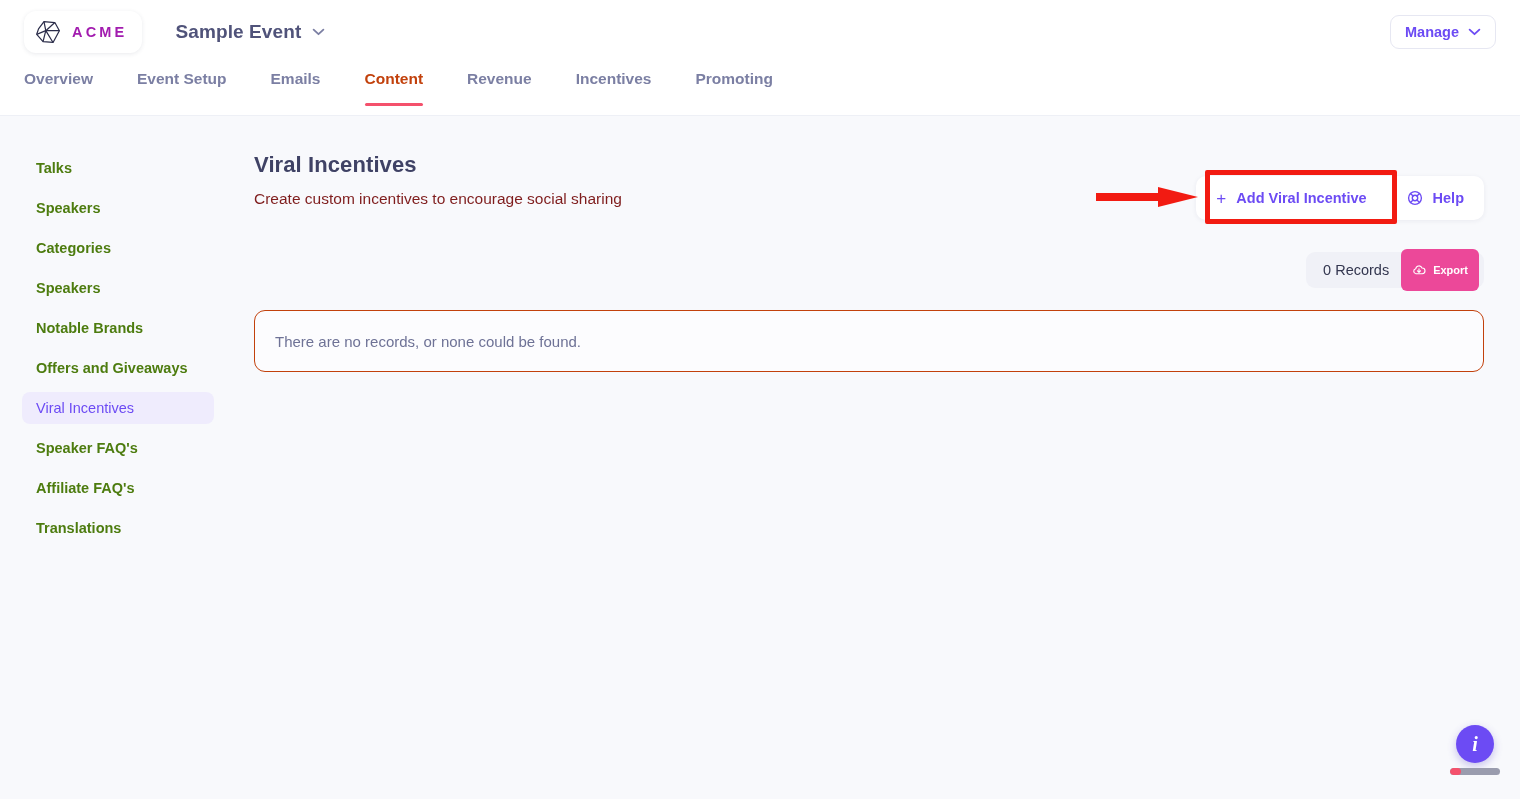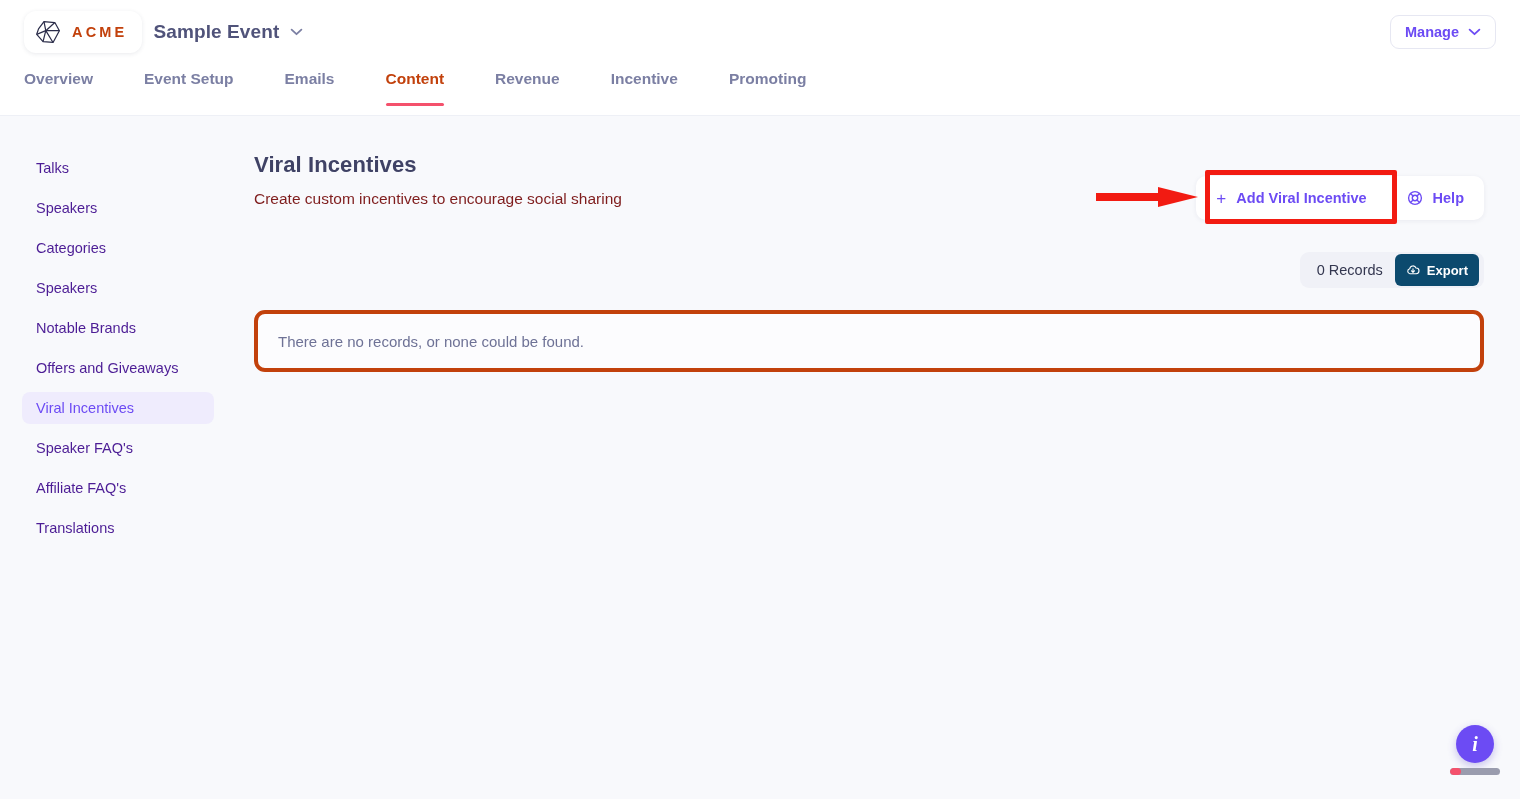--- a/index.html
+++ b/index.html
@@ -53,28 +53,28 @@
     background: #ffffff;
     box-shadow: 0 1px 4px rgba(40, 45, 80, 0.10);
   }
 
   .logo-mark { width: 29px; height: 29px; display: block; }
 
   .logo-word {
     font-size: 14.5px;
     font-weight: 700;
     letter-spacing: 3.2px;
-    color: #c2410c;
+    color: #a21caf;
   }
 
   .event-select {
     display: flex;
     align-items: center;
     gap: 11px;
-    margin-left: 12px;
+    margin-left: 34px;
     cursor: pointer;
   }
 
   .event-name {
     font-size: 19px;
     font-weight: 700;
     color: #50537a;
     letter-spacing: 0.1px;
   }
 
@@ -105,21 +105,21 @@
     color: #6c4bf4;
   }
 
   
   .tabs {
     position: absolute;
     top: 70px;
     left: 24px;
     display: flex;
     align-items: flex-start;
-    gap: 11px;
+    gap: 4px;
   }
 
   .tab {
     position: relative;
     padding: 0 20px 18px 20px;
     font-size: 15.5px;
     font-weight: 700;
     color: #7b7fa3;
     cursor: pointer;
     white-space: nowrap;
@@ -149,23 +149,24 @@
   }
 
   .side-item {
     display: flex;
     align-items: center;
     height: 32px;
     margin-bottom: 8px;
     padding: 0 14px;
     border-radius: 8px;
     font-size: 14.5px;
-    color: #4c1d95;
+    color: #4d7c0f;
     cursor: pointer;
     white-space: nowrap;
+    font-weight: bold;
   }
 
   .side-item.active {
     background: #efecfd;
     color: #6c4bf4;
     font-weight: 400;
   }
 
   
   .main {
@@ -248,38 +249,38 @@
 
   .records-count {
     font-size: 14.5px;
     color: #33364f;
   }
 
   .export-btn {
     display: flex;
     align-items: center;
     gap: 7px;
-    height: 32px;
+    height: 42px;
     padding: 0 11px;
     border-radius: 6px;
-    background: #0c4a6e;
+    background: #ec4899;
     color: #ffffff;
-    font-size: 13px;
+    font-size: 11px;
     font-weight: 700;
     cursor: pointer;
   }
 
   .empty-card {
     margin-top: 18px;
     height: 62px;
     display: flex;
     align-items: center;
     padding: 0 20px;
     background: #fcfcfe;
-    border: 4px solid #c2410c;
+    border: 1px solid #c2410c;
     border-radius: 11px;
     font-size: 15px;
     color: #6e7296;
   }
 
   
   .annot-box {
     position: absolute;
     left: 1205px;
     top: 170px;
@@ -375,21 +376,21 @@
         <path d="M1.5 1.8 L7 7 L12.5 1.8" fill="none" stroke="#6c4bf4" stroke-width="2" stroke-linecap="round" stroke-linejoin="round"></path>
       </svg>
     </div>
 
     <div class="tabs">
       <div class="tab">Overview</div>
       <div class="tab">Event Setup</div>
       <div class="tab">Emails</div>
       <div class="tab active">Content</div>
       <div class="tab">Revenue</div>
-      <div class="tab">Incentive</div>
+      <div class="tab">Incentives</div>
       <div class="tab">Promoting</div>
     </div>
 
   </div>
 
   <div class="sidebar">
     <div class="side-item">Talks</div>
     <div class="side-item">Speakers</div>
     <div class="side-item">Categories</div>
     <div class="side-item">Speakers</div>

